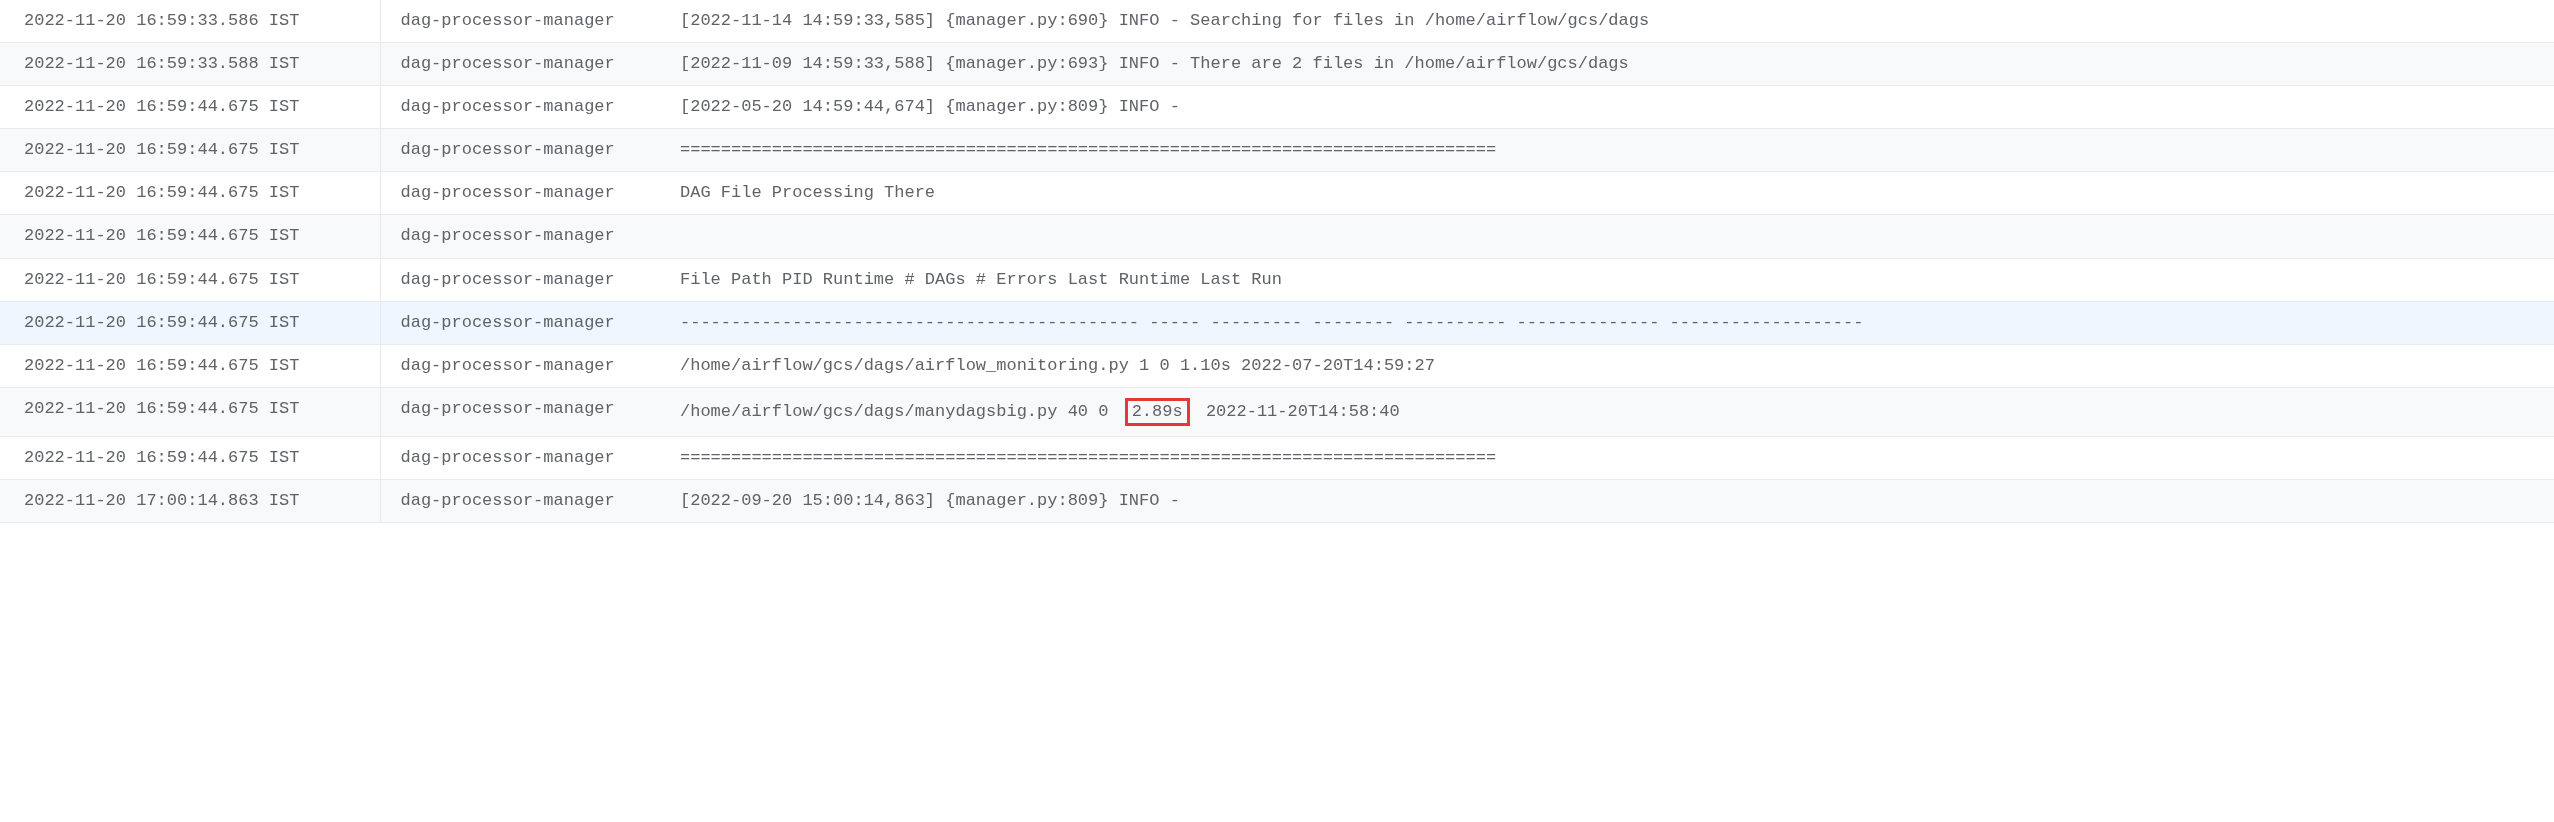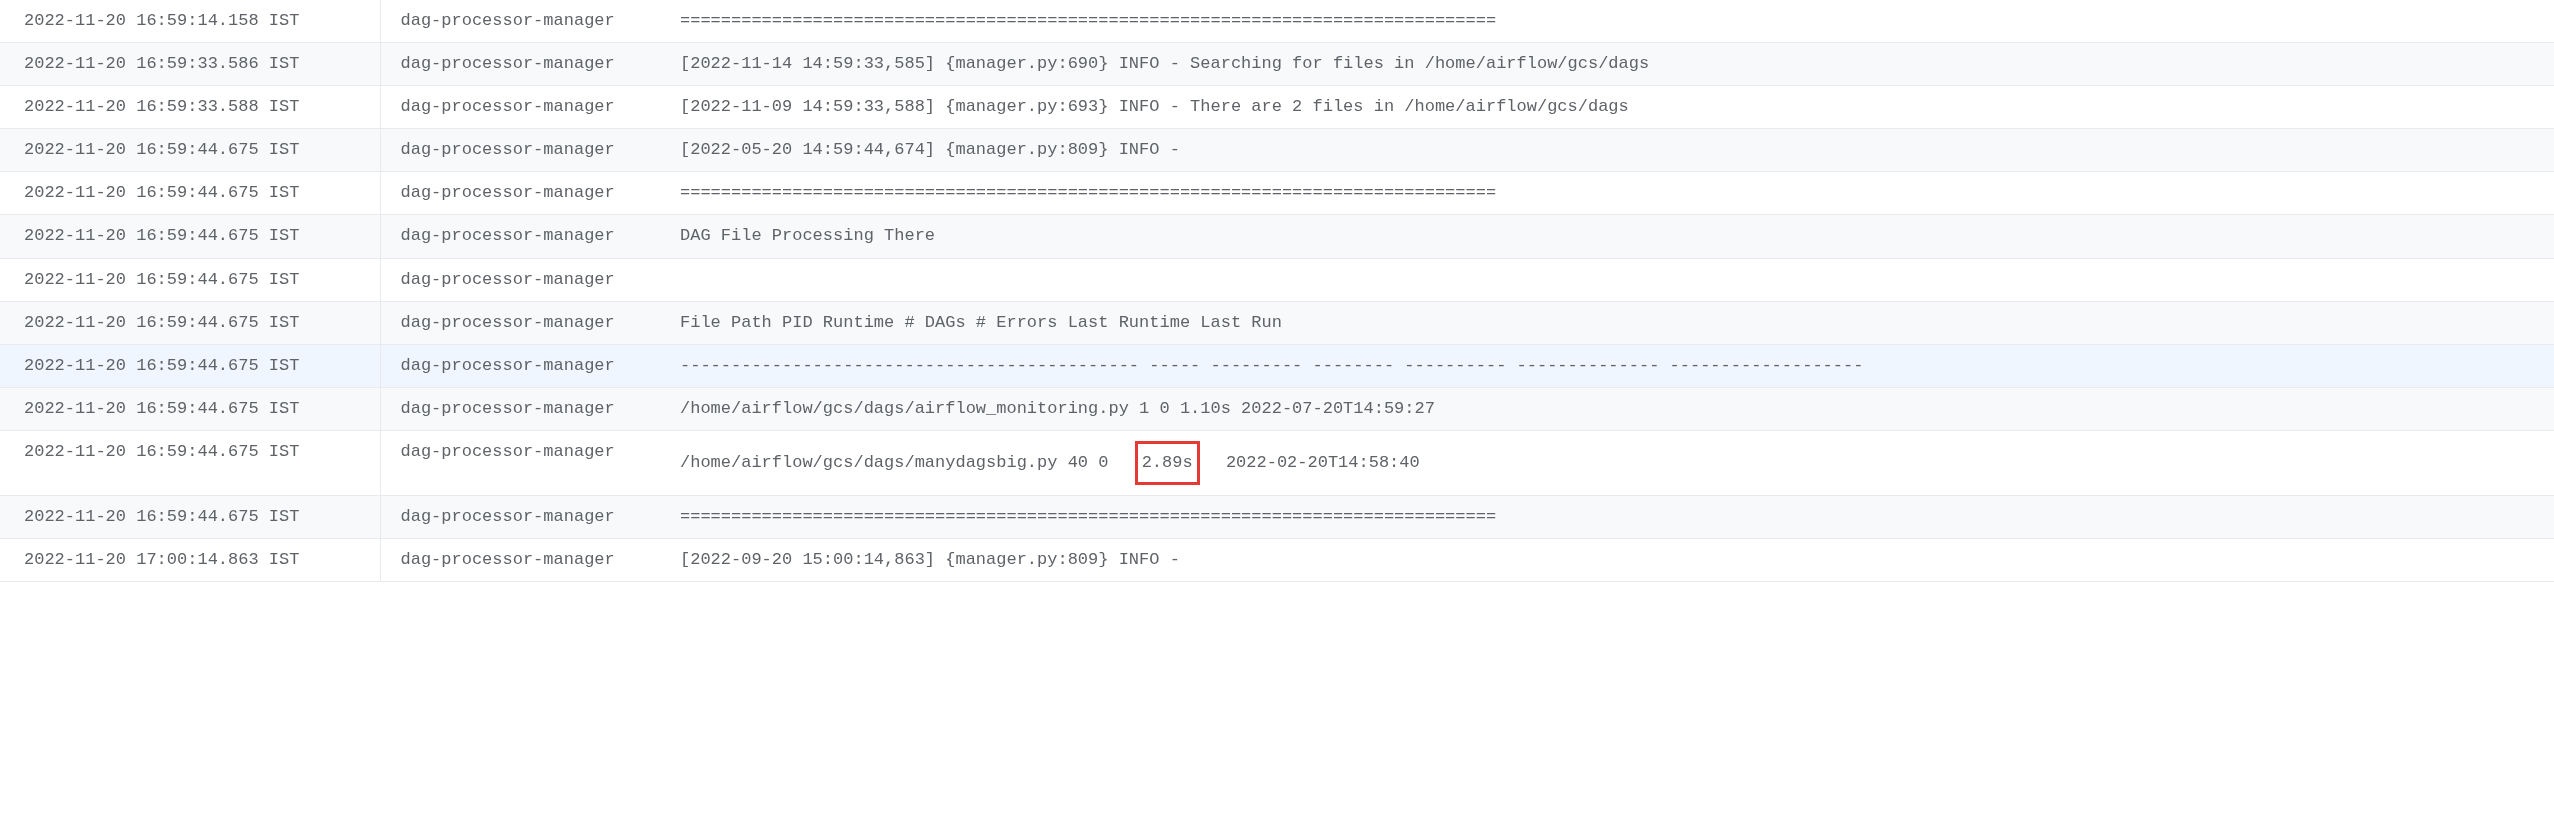--- a/index.html
+++ b/index.html
@@ -46,35 +46,30 @@
       white-space: nowrap;
     }
     .col-message {
       padding: 10px 20px;
       vertical-align: top;
       color: #5f6368;
       white-space: pre;
     }
     .highlight-box {
       border: 3px solid #e53935;
-      padding: 8px 4px;
+      padding: 0 4px;
       display: inline-block;
-      margin: 0 16px;
+      margin: 0 6px;
     }
   </style>
 </head>
 <body>
 
 <table class="log-table">
   <tbody>
-      <tr class="log-row">
-        <td class="col-timestamp">2022-11-20 16:59:14.158 IST</td>
-        <td class="col-source">dag-processor-manager</td>
-        <td class="col-message">================================================================================</td>
-      </tr>
       <tr class="log-row">
         <td class="col-timestamp">2022-11-20 16:59:33.586 IST</td>
         <td class="col-source">dag-processor-manager</td>
         <td class="col-message">[2022-11-14 14:59:33,585] {manager.py:690} INFO - Searching for files in /home/airflow/gcs/dags</td>
       </tr>
       <tr class="log-row">
         <td class="col-timestamp">2022-11-20 16:59:33.588 IST</td>
         <td class="col-source">dag-processor-manager</td>
         <td class="col-message">[2022-11-09 14:59:33,588] {manager.py:693} INFO - There are 2 files in /home/airflow/gcs/dags</td>
       </tr>
@@ -109,21 +104,21 @@
         <td class="col-message">--------------------------------------------- ----- --------- -------- ---------- -------------- -------------------</td>
       </tr>
       <tr class="log-row">
         <td class="col-timestamp">2022-11-20 16:59:44.675 IST</td>
         <td class="col-source">dag-processor-manager</td>
         <td class="col-message">/home/airflow/gcs/dags/airflow_monitoring.py 1 0 1.10s 2022-07-20T14:59:27</td>
       </tr>
       <tr class="log-row">
         <td class="col-timestamp">2022-11-20 16:59:44.675 IST</td>
         <td class="col-source">dag-processor-manager</td>
-        <td class="col-message"><span>/home/airflow/gcs/dags/manydagsbig.py 40 0 </span><span class="highlight-box">2.89s</span><span> 2022-02-20T14:58:40</span></td>
+        <td class="col-message"><span>/home/airflow/gcs/dags/manydagsbig.py 40 0 </span><span class="highlight-box">2.89s</span><span> 2022-11-20T14:58:40</span></td>
       </tr>
       <tr class="log-row">
         <td class="col-timestamp">2022-11-20 16:59:44.675 IST</td>
         <td class="col-source">dag-processor-manager</td>
         <td class="col-message">================================================================================</td>
       </tr>
       <tr class="log-row">
         <td class="col-timestamp">2022-11-20 17:00:14.863 IST</td>
         <td class="col-source">dag-processor-manager</td>
         <td class="col-message">[2022-09-20 15:00:14,863] {manager.py:809} INFO - </td>

